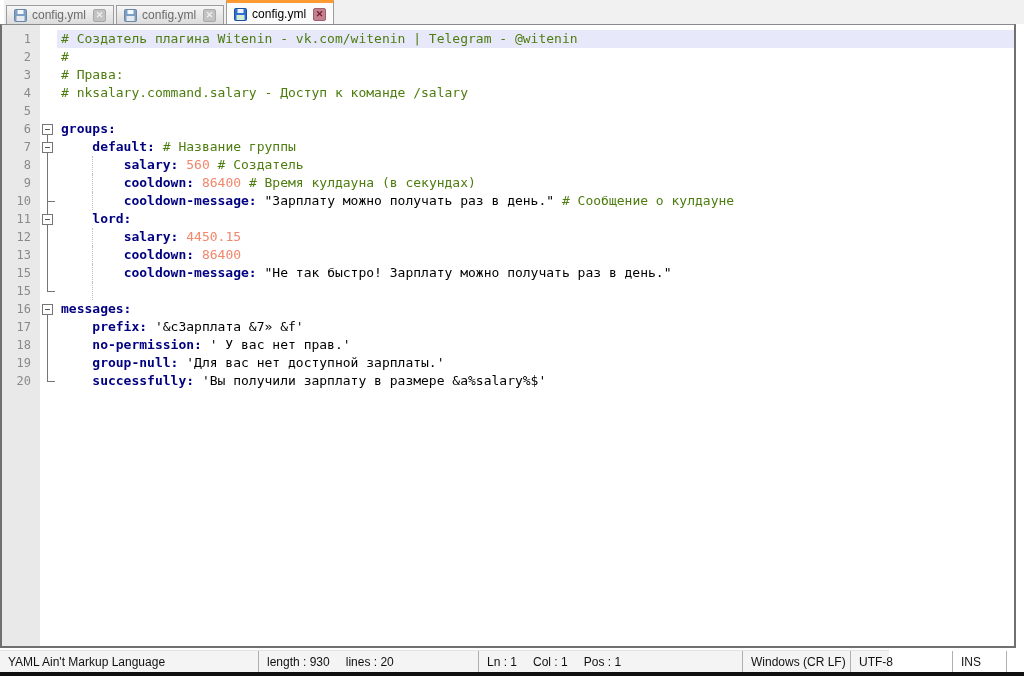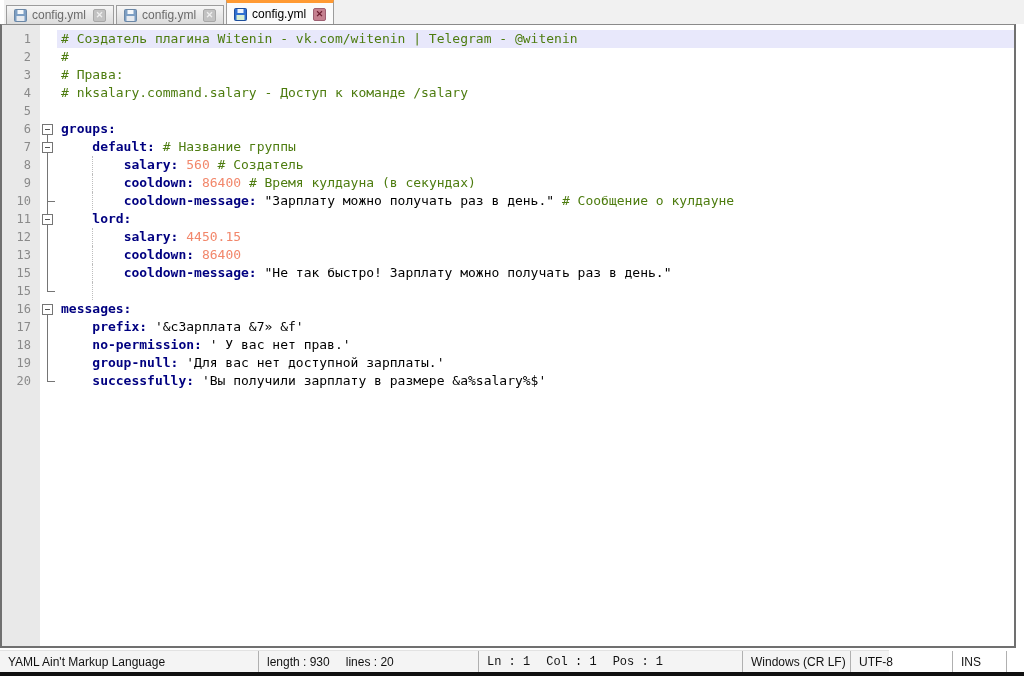--- a/index.html
+++ b/index.html
@@ -84,21 +84,21 @@
   .statusbar {
     position:absolute; top:650px; left:0; width:889px; height:22px;
     background:#F4F4F4; border-top:1px solid #E2E2E2;
     display:flex; align-items:center; font-size:12px; color:#111;
     box-sizing:border-box;
   }
   .sb-sec { height:100%; display:flex; align-items:center; padding-left:8px; box-sizing:border-box; flex:none; }
   .sb-sec + .sb-sec { border-left:1px solid #B0B0B0; }
   .sb-doc    { width:258px; }
   .sb-len    { width:220px; }
-  .sb-pos    { width:264px;font-family:Liberation Mono, monospace; }
+  .sb-pos    { width:264px; }
   .sb-eol    { width:108px; }
   .sb-enc    { width:102px; }
   .sb-ins    { width:54px; }
   .sb-grip   { flex:1; border-left:1px solid #B0B0B0; height:100%; }
   .sb-gap    { margin-left:16px; }
 
   .bottom-strip {
     position:absolute; top:672px; left:0; width:1024px; height:4px; background:#101010;
   }
 </style>

